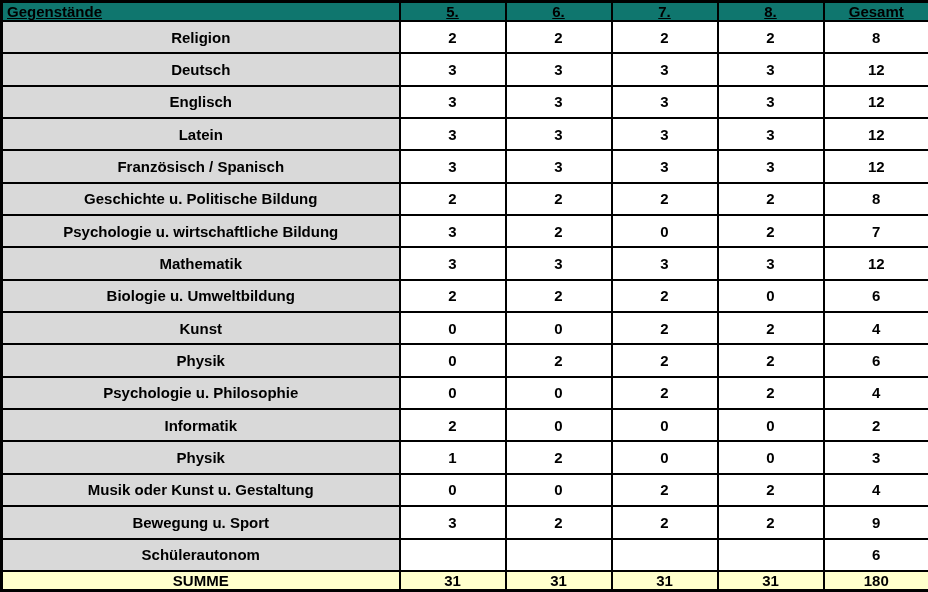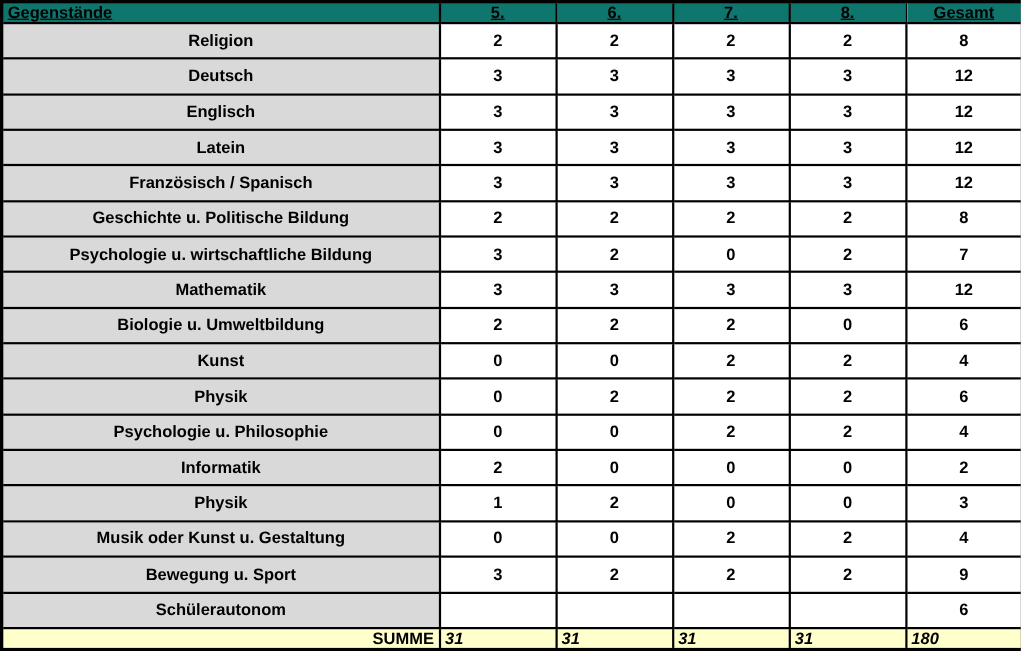--- a/index.html
+++ b/index.html
@@ -49,22 +49,22 @@
   }
   tbody td.num-cell {
     background: #FFFFFF;
     text-align: center;
   }
 
   .footer-row td {
     background: #FFFFCC;
     border-top: 4px solid #000000;
   }
-  .footer-row td.subject-cell { text-align: right; }
-  .footer-row td.num-cell { text-align: left; font-style: italic; }
+  .footer-row td.subject-cell { text-align: center; }
+  .footer-row td.num-cell { text-align: center; }
 </style>
 </head>
 <body>
 
 <div class="table-wrap">
   <table class="stundentafel">
     <colgroup>
       <col class="subject-col">
       <col class="num-col">
       <col class="num-col">

